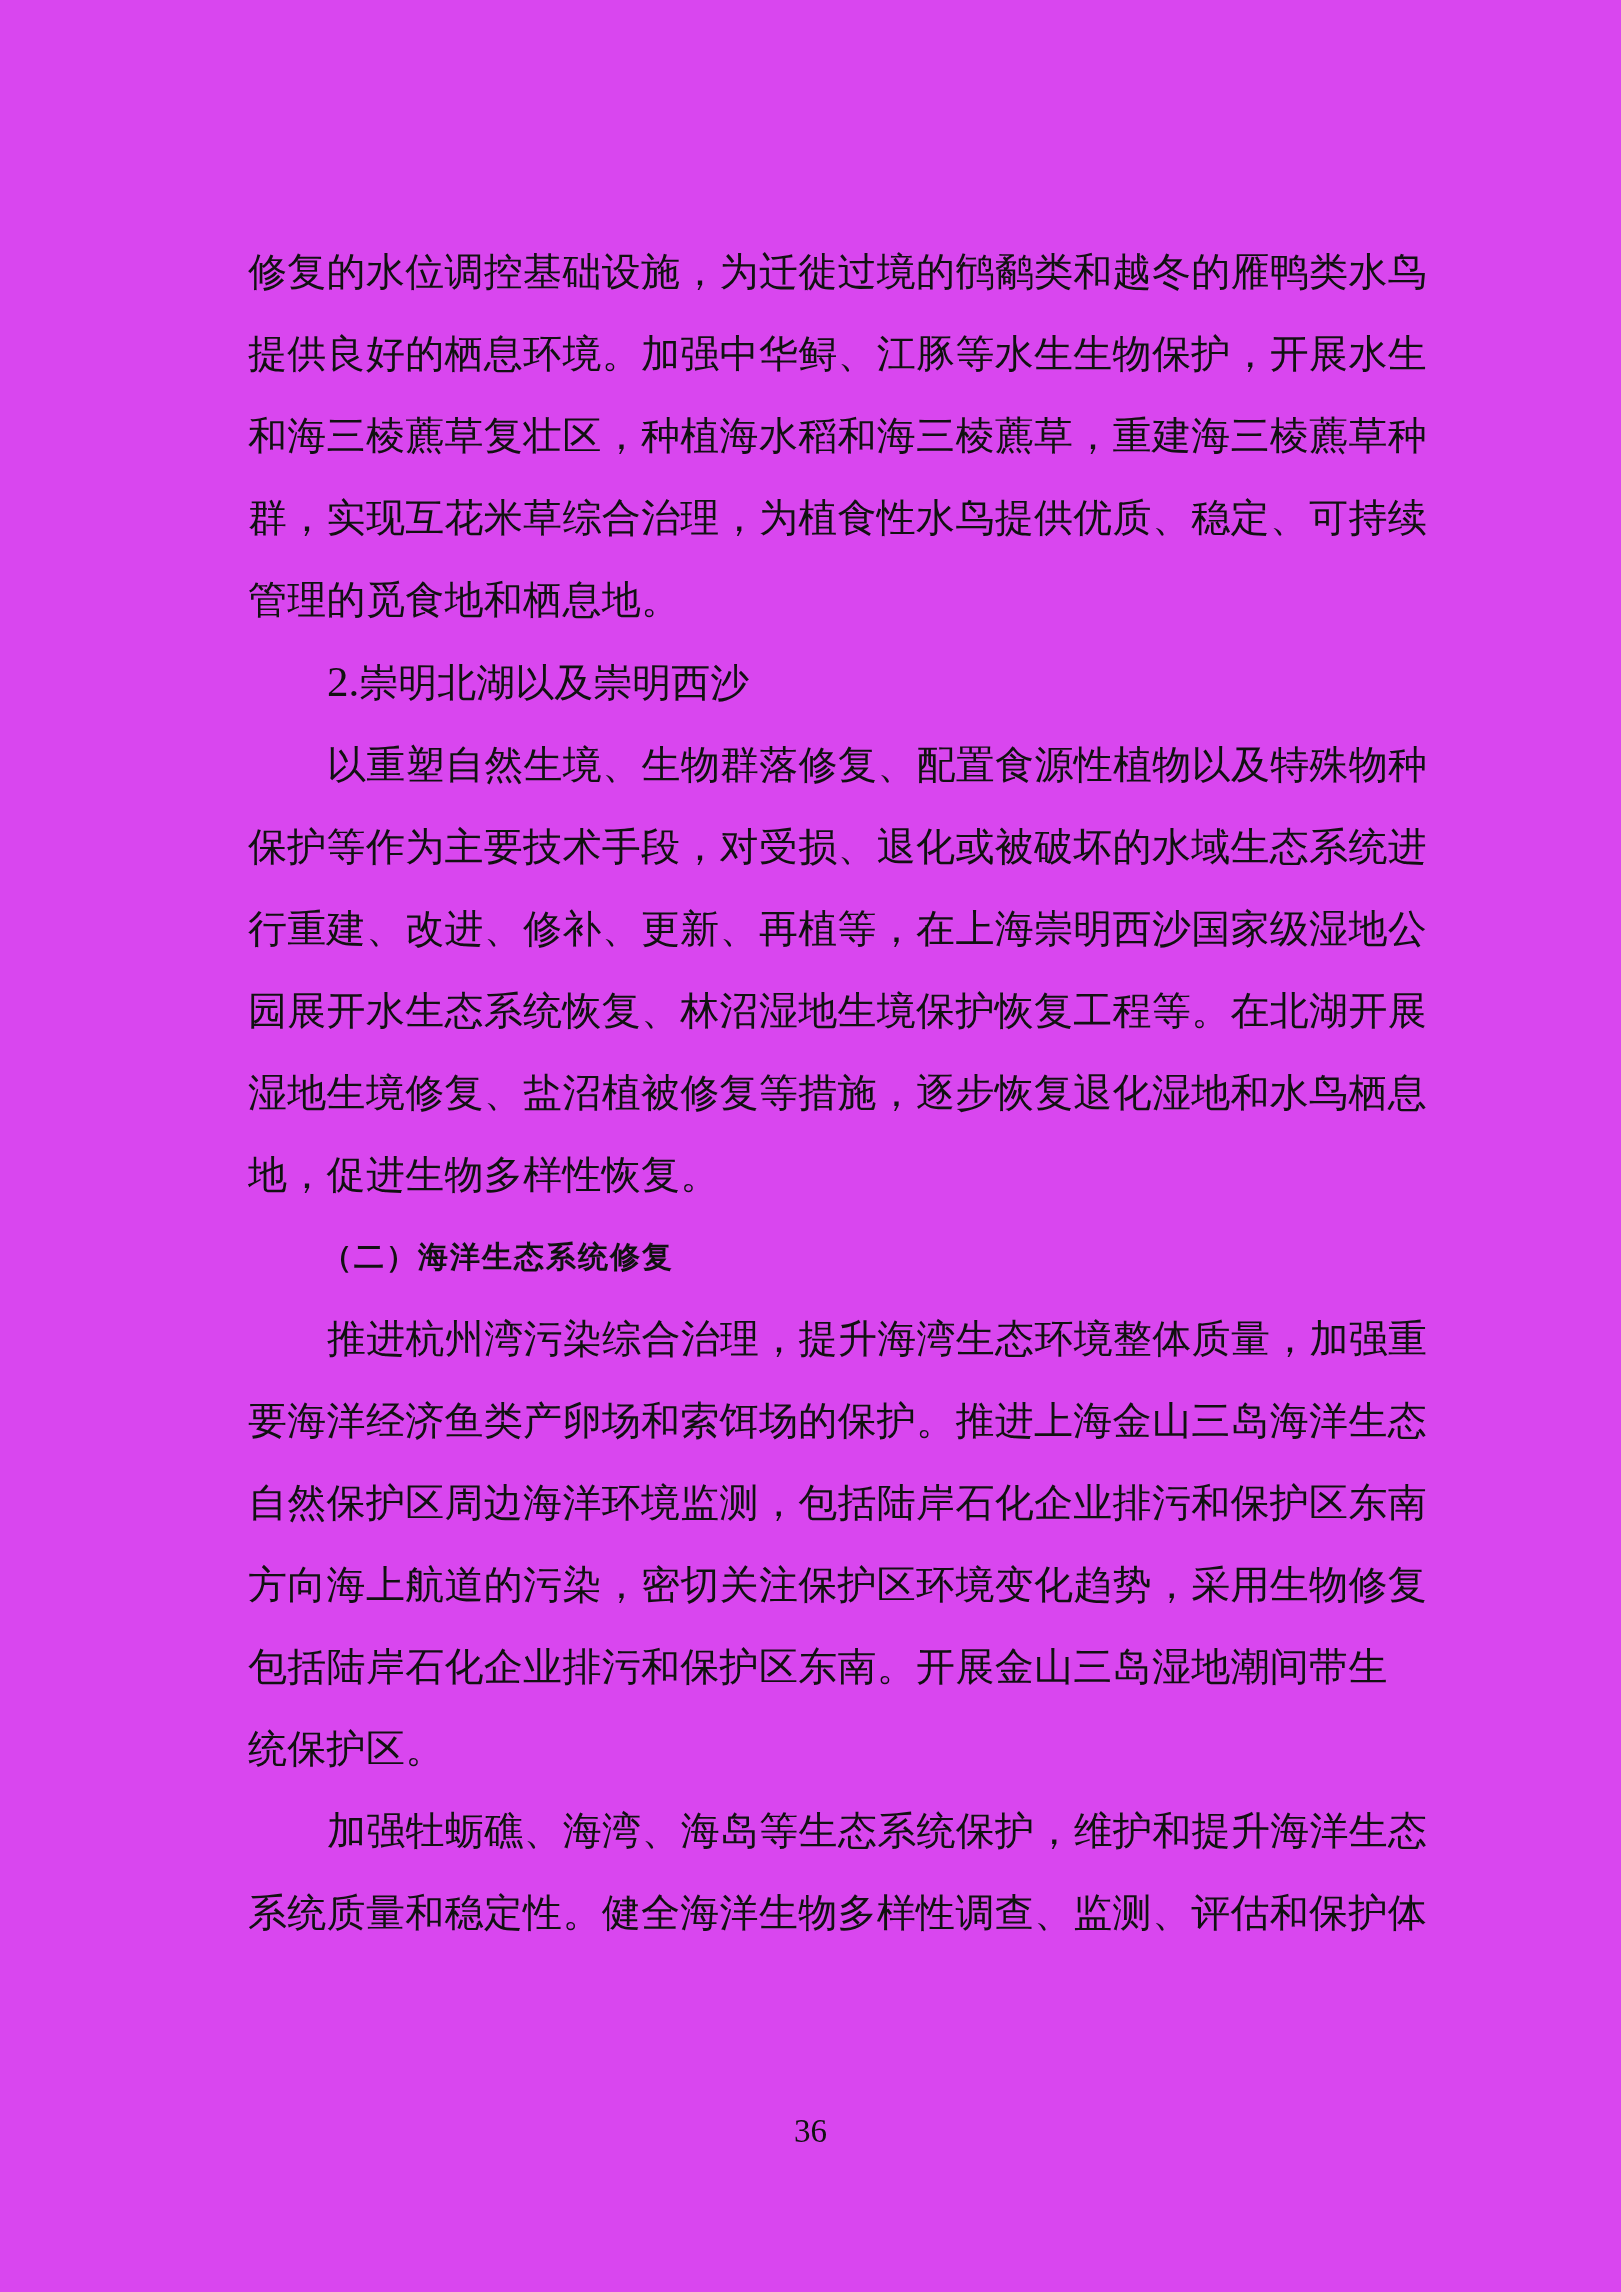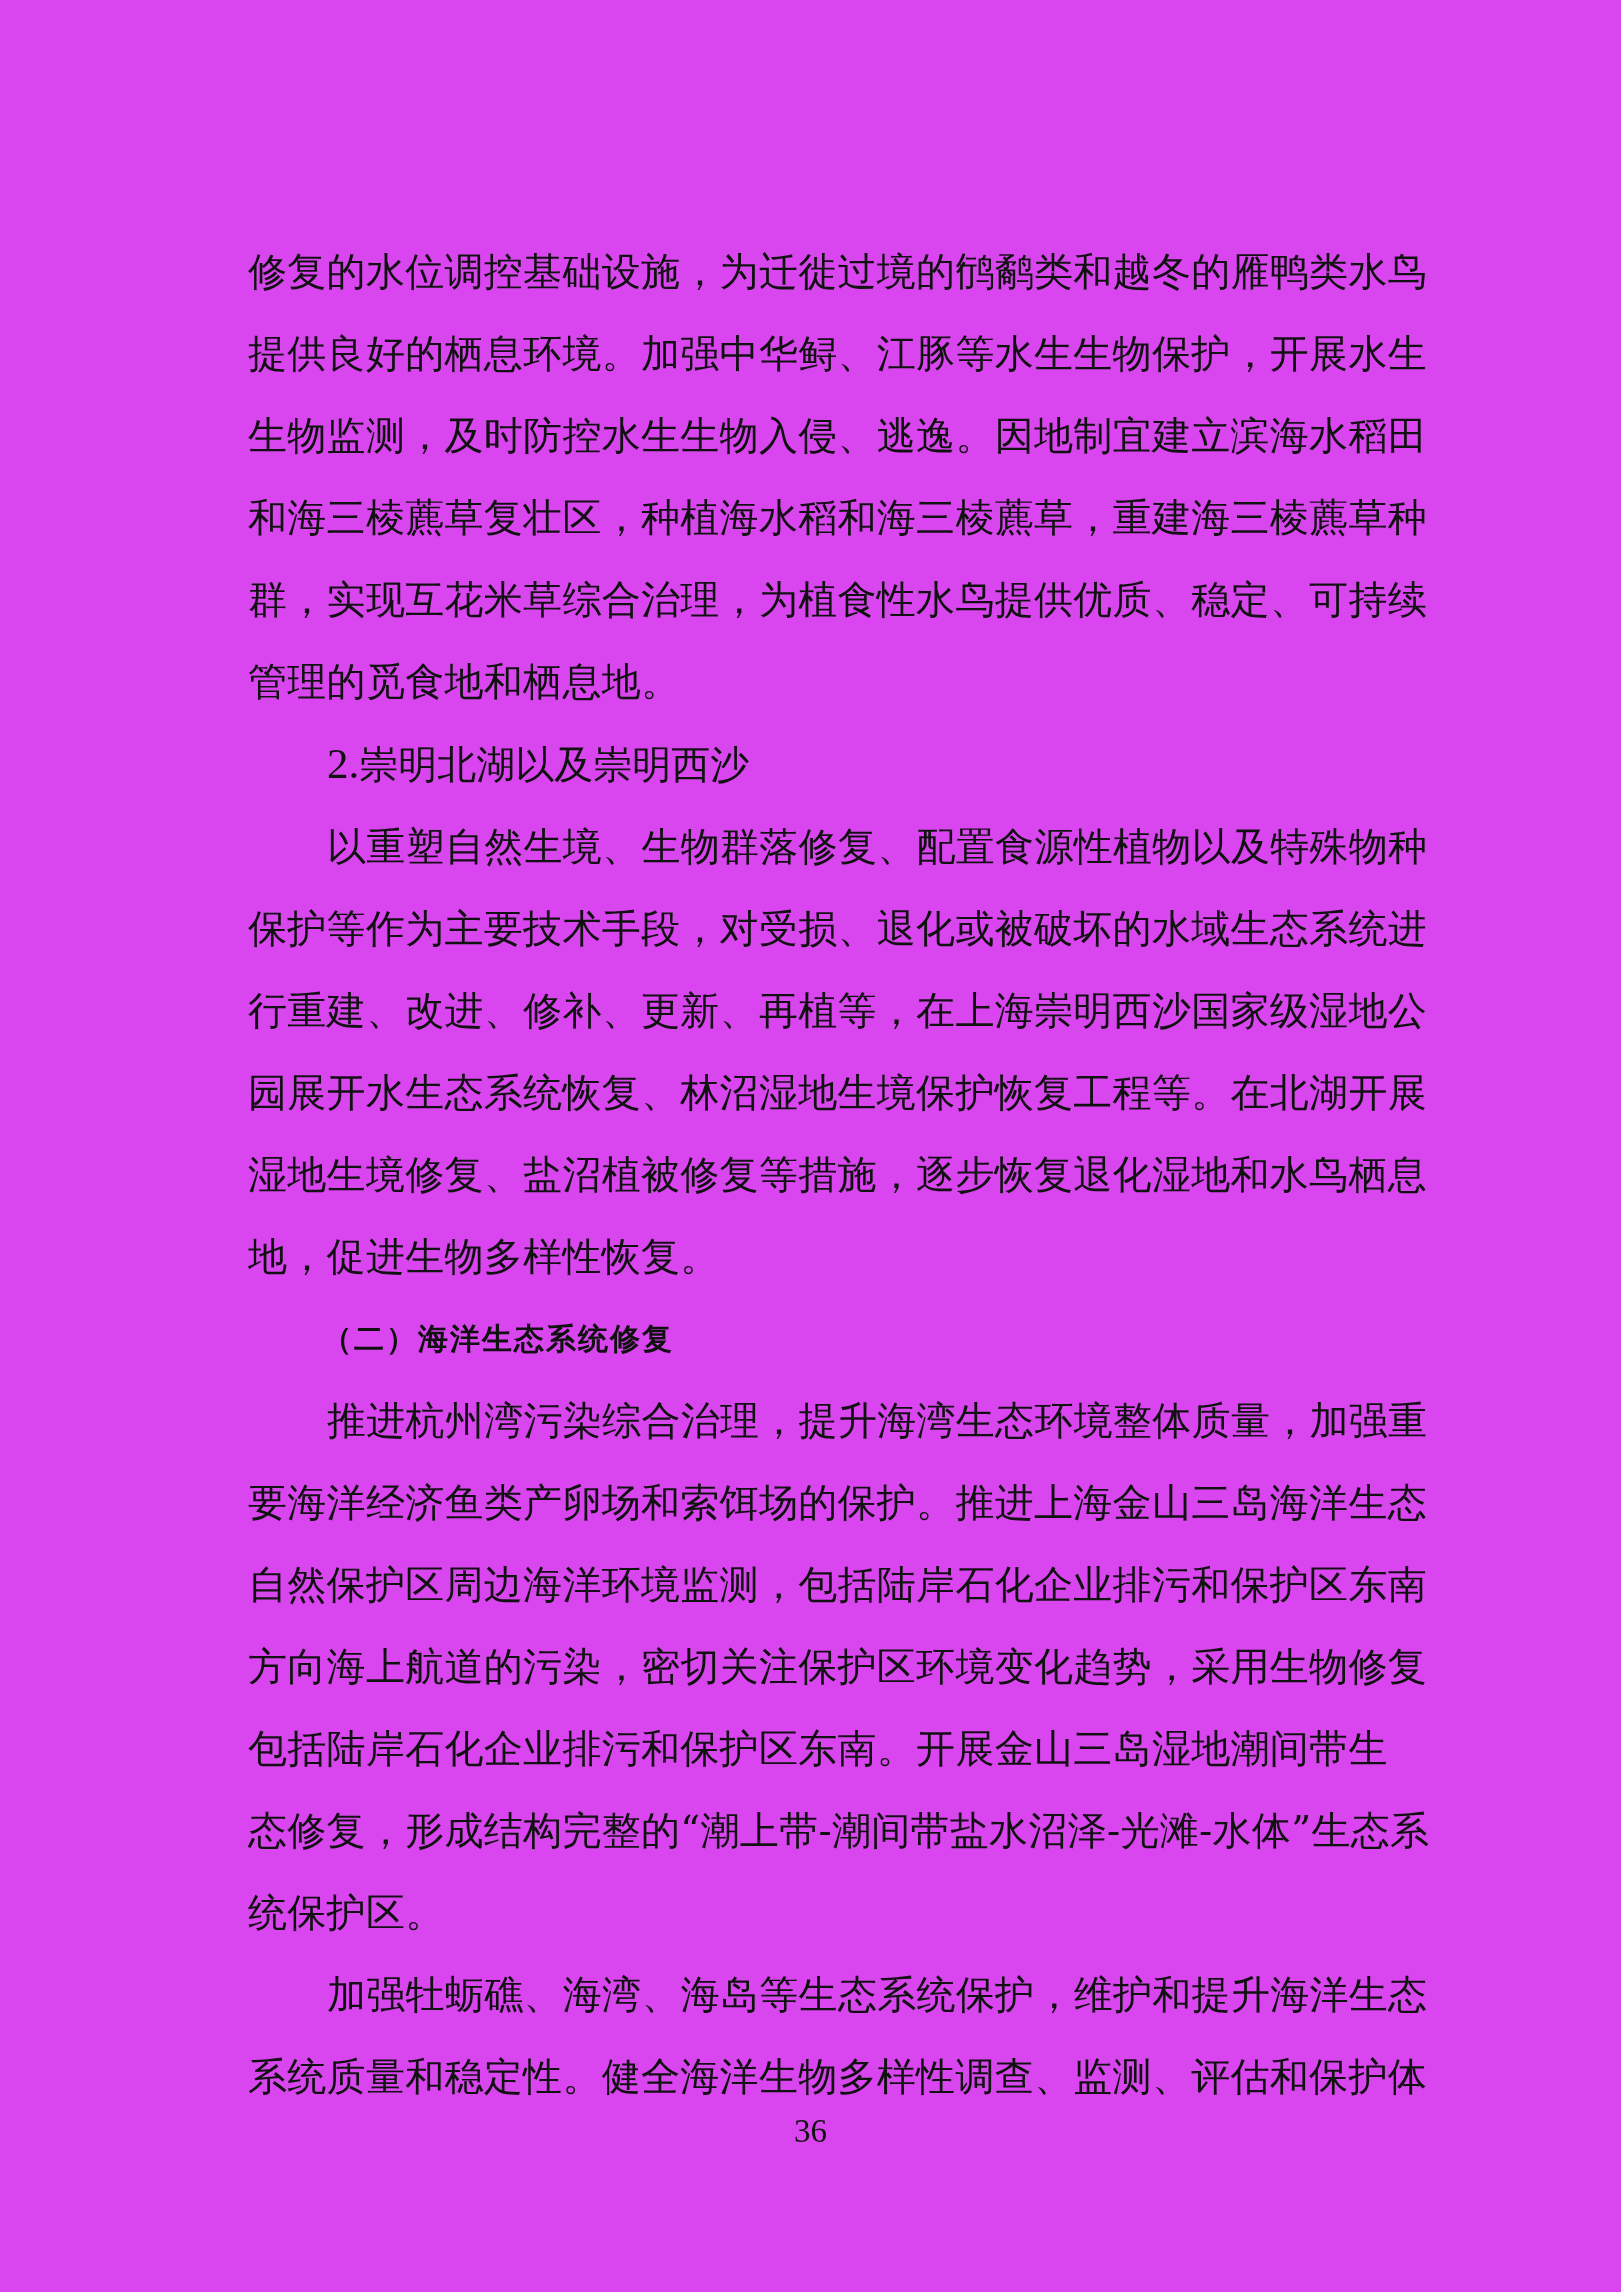--- a/index.html
+++ b/index.html
@@ -82,21 +82,20 @@
   </style>
 </head>
 <body>
 
 <div class="page">
   <div class="content">
 
     <div class="para">
       <span class="line">修复的水位调控基础设施，为迁徙过境的鸻鹬类和越冬的雁鸭类水鸟</span>
       <span class="line">提供良好的栖息环境。加强中华鲟、江豚等水生生物保护，开展水生</span>
-      <span class="line">生物监测，及时防控水生生物入侵、逃逸。因地制宜建立滨海水稻田</span>
       <span class="line">和海三棱藨草复壮区，种植海水稻和海三棱藨草，重建海三棱藨草种</span>
       <span class="line">群，实现互花米草综合治理，为植食性水鸟提供优质、稳定、可持续</span>
       <span class="line last">管理的觅食地和栖息地。</span>
     </div>
 
     <div class="heading-sub"><span class="num">2.</span><span>崇明北湖以及崇明西沙</span></div>
 
     <div class="para">
       <span class="line" style="padding-left:79px; box-sizing:border-box;">以重塑自然生境、生物群落修复、配置食源性植物以及特殊物种</span>
       <span class="line">保护等作为主要技术手段，对受损、退化或被破坏的水域生态系统进</span>
@@ -107,21 +106,20 @@
     </div>
 
     <div class="heading-section">（二）海洋生态系统修复</div>
 
     <div class="para">
       <span class="line" style="padding-left:79px; box-sizing:border-box;">推进杭州湾污染综合治理，提升海湾生态环境整体质量，加强重</span>
       <span class="line">要海洋经济鱼类产卵场和索饵场的保护。推进上海金山三岛海洋生态</span>
       <span class="line">自然保护区周边海洋环境监测，包括陆岸石化企业排污和保护区东南</span>
       <span class="line">方向海上航道的污染，密切关注保护区环境变化趋势，采用生物修复</span>
       <span class="line">包括陆岸石化企业排污和保护区东南。开展金山三岛湿地潮间带生</span>
-      <span class="line">态修复，形成结构完整的“潮上带-潮间带盐水沼泽-光滩-水体”生态系</span>
       <span class="line last">统保护区。</span>
     </div>
 
     <div class="para">
       <span class="line" style="padding-left:79px; box-sizing:border-box;">加强牡蛎礁、海湾、海岛等生态系统保护，维护和提升海洋生态</span>
       <span class="line">系统质量和稳定性。健全海洋生物多样性调查、监测、评估和保护体</span>
     </div>
 
   </div>
 

